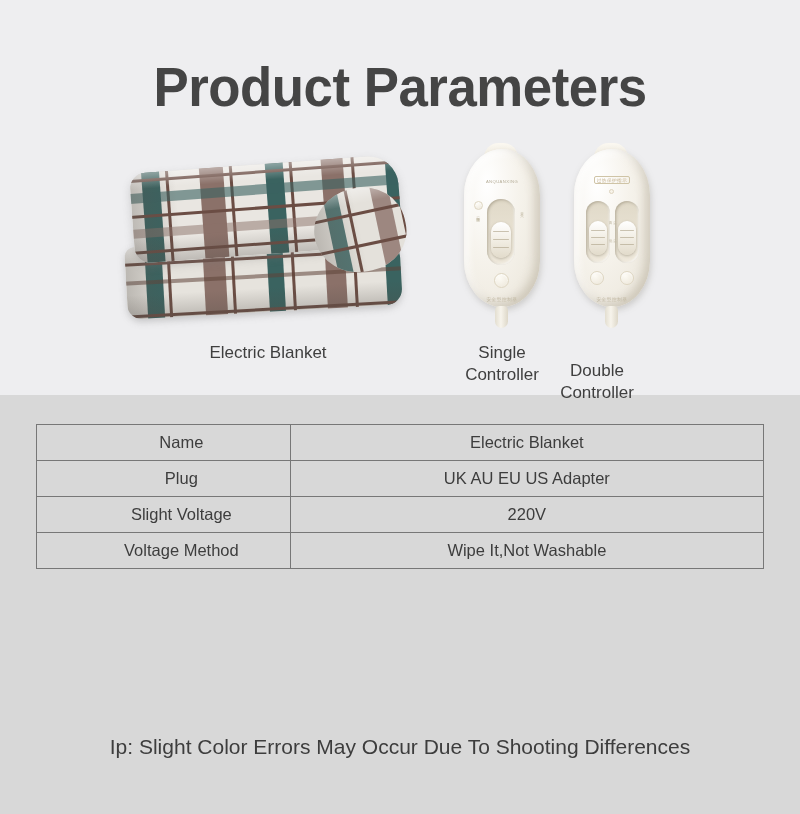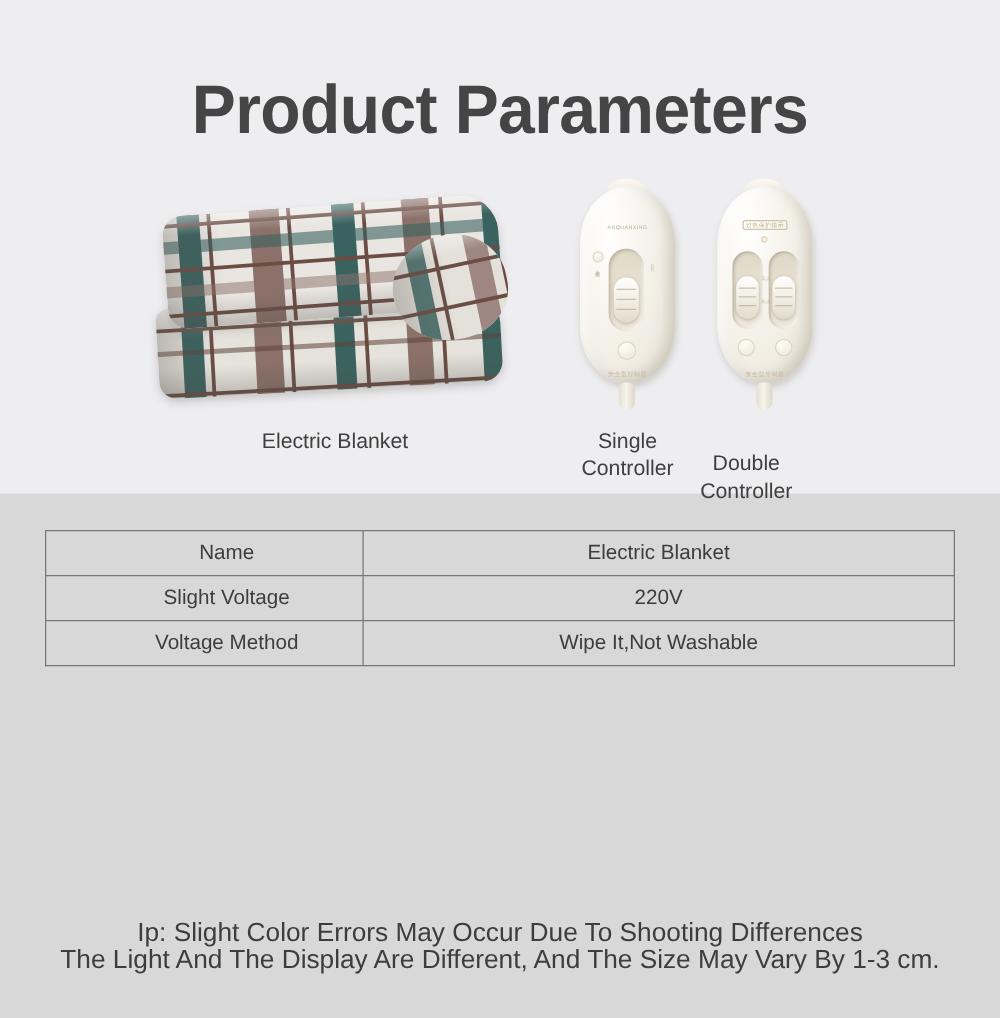--- a/index.html
+++ b/index.html
@@ -446,26 +446,29 @@
   </div>
 </div>
 
 <table class="spec-table">
   <tbody>
     <tr>
       <td class="k">Name</td>
       <td class="v">Electric Blanket</td>
     </tr>
     <tr>
+      <td class="k">Plug</td>
+      <td class="v">UK AU EU US Adapter</td>
+    </tr>
+    <tr>
       <td class="k">Slight Voltage</td>
       <td class="v">220V</td>
     </tr>
     <tr>
       <td class="k">Voltage Method</td>
       <td class="v">Wipe It,Not Washable</td>
     </tr>
   </tbody>
 </table>
 
 <div class="note">
   <div>Ip: Slight Color Errors May Occur Due To Shooting Differences</div>
-  <div>The Light And The Display Are Different, And The Size May Vary By 1-3 cm.</div>
 </div>
 
 </body></html>

